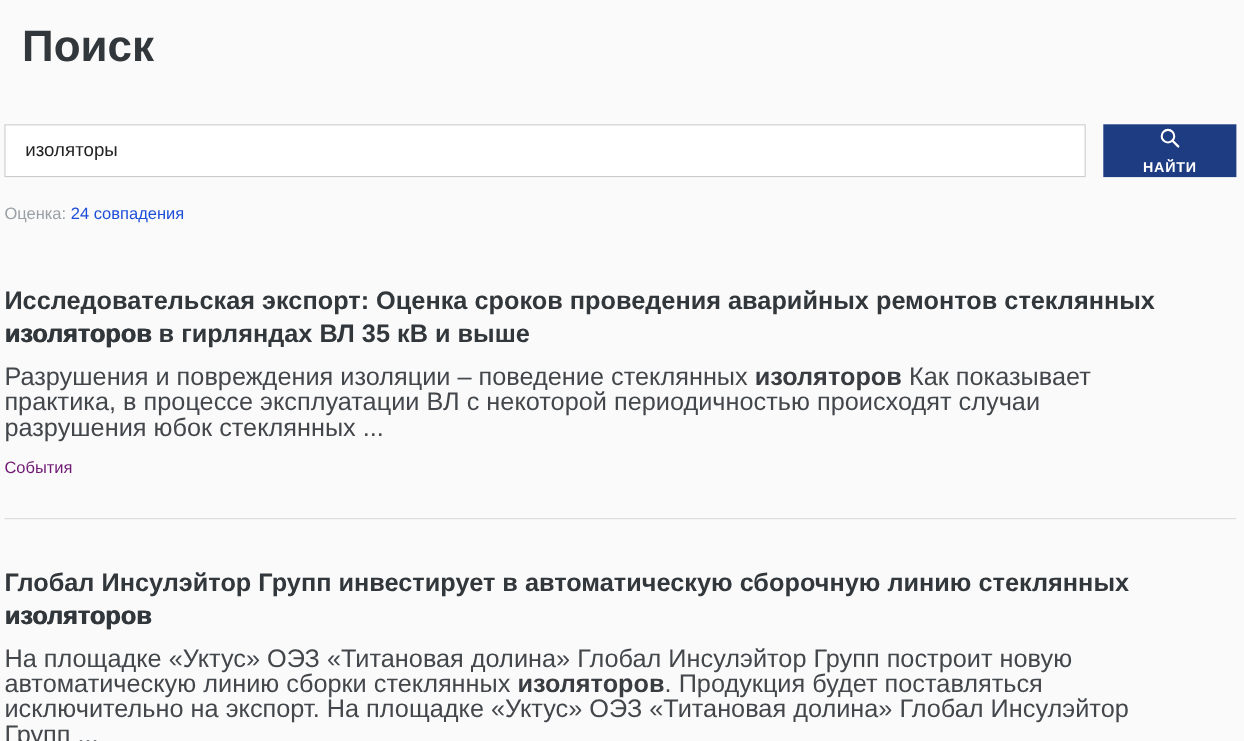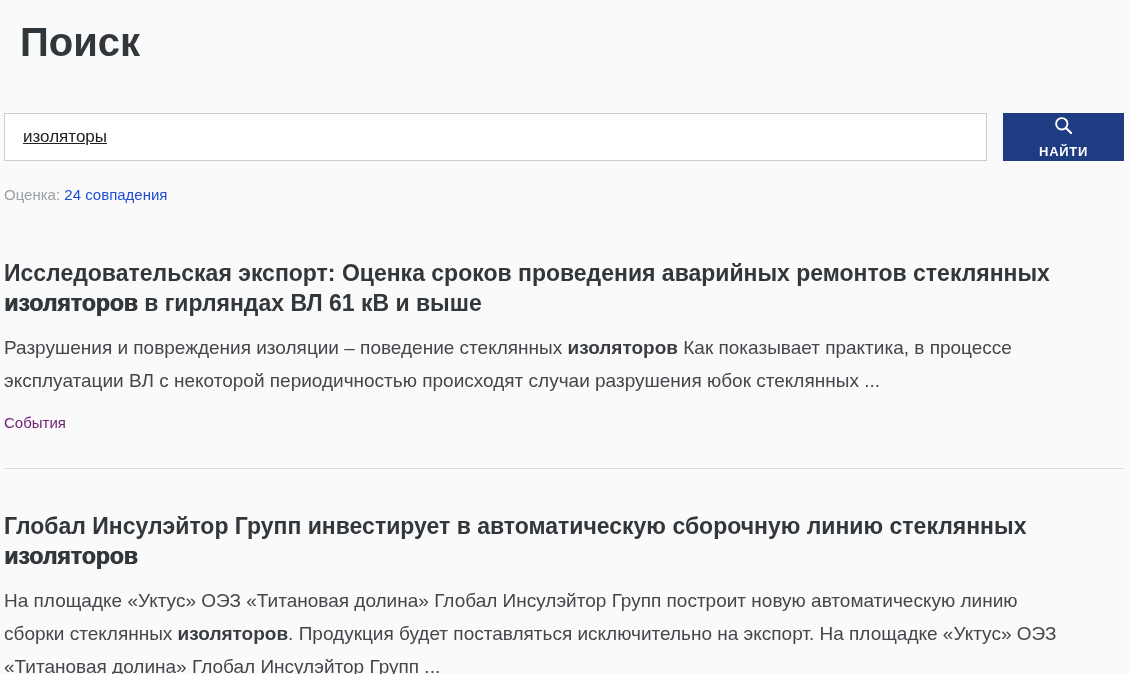--- a/index.html
+++ b/index.html
@@ -32,21 +32,20 @@
     flex: 1;
     height: 48px;
     border: 1px solid #cccccc;
     background: #ffffff;
     padding: 0 18px;
     font-size: 17px;
     font-family: "Liberation Sans", sans-serif;
     color: #222222;
     border-radius: 0;
     outline: none;
-    text-decoration: underline;
   }
   .search-button {
     width: 121px;
     margin-left: 16px;
     height: 48px;
     border: none;
     background: #1e3c82;
     color: #ffffff;
     display: flex;
     align-items: center;
@@ -81,22 +80,22 @@
     font-weight: 700;
     color: #32373c;
     max-width: 1050px;
     cursor: pointer;
   }
   .result-title .match {
     text-shadow: 0.7px 0 0 currentColor;
   }
   .result-snippet {
     margin: 13px 0 0;
-    font-size: 19px;
-    line-height: 33px;
+    font-size: 23px;
+    line-height: 23px;
     color: #43474b;
     max-width: 1060px;
   }
   .result-snippet .match {
     font-weight: 700;
     color: #393d41;
   }
   .result-category {
     margin-top: 17px;
     font-size: 15px;
@@ -124,21 +123,21 @@
   </div>
 
   <div class="summary">
     <span>Оценка:</span>
     <span class="count">24 совпадения</span>
   </div>
 
   <div class="results">
 
     <div class="result">
-      <h2 class="result-title"><span>Исследовательская экспорт: Оценка сроков проведения аварийных ремонтов стеклянных </span><span class="match">изоляторов</span><span> в гирляндах ВЛ 61 кВ и выше</span></h2>
+      <h2 class="result-title"><span>Исследовательская экспорт: Оценка сроков проведения аварийных ремонтов стеклянных </span><span class="match">изоляторов</span><span> в гирляндах ВЛ 35 кВ и выше</span></h2>
       <p class="result-snippet"><span>Разрушения и повреждения изоляции – поведение стеклянных </span><span class="match">изоляторов</span><span> Как показывает практика, в процессе эксплуатации ВЛ с некоторой периодичностью происходят случаи разрушения юбок стеклянных ...</span></p>
       <div class="result-category">События</div>
     </div>
 
     <div class="result">
       <h2 class="result-title"><span>Глобал Инсулэйтор Групп инвестирует в автоматическую сборочную линию стеклянных </span><span class="match">изоляторов</span><span></span></h2>
       <p class="result-snippet"><span>На площадке «Уктус» ОЭЗ «Титановая долина» Глобал Инсулэйтор Групп построит новую автоматическую линию сборки стеклянных </span><span class="match">изоляторов</span><span>. Продукция будет поставляться исключительно на экспорт. На площадке «Уктус» ОЭЗ «Титановая долина» Глобал Инсулэйтор Групп ...</span></p>
       <div class="result-category">События</div>
     </div>
 

